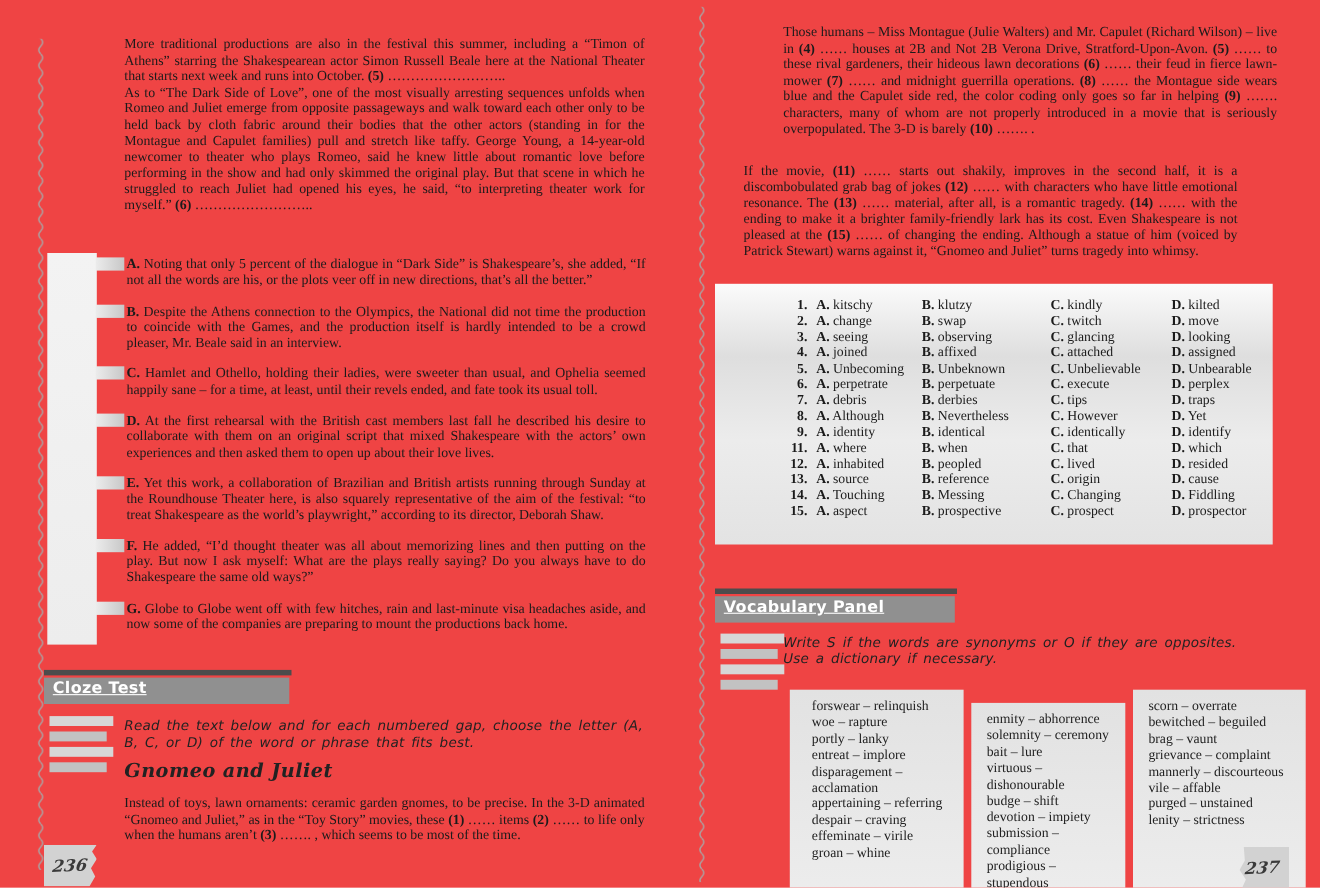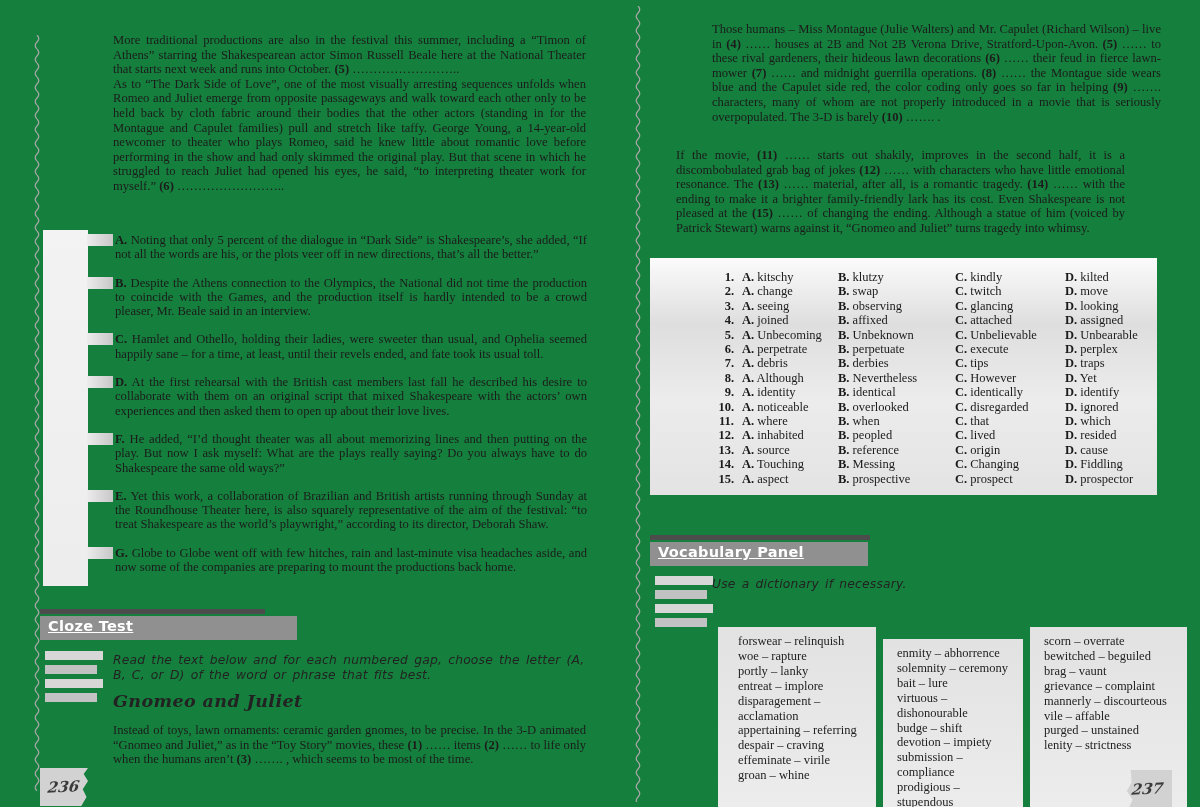--- a/index.html
+++ b/index.html
@@ -1,17 +1,17 @@
 <!DOCTYPE html>
 <html><head>
 <meta charset="utf-8">
 <style>
   * { margin:0; padding:0; box-sizing:border-box; }
   body { background:#fff; font-family:"Liberation Serif", serif; color:#1b1b1b; }
-  .spread { position:relative; width:1200px; height:807px; background:#15803d; overflow:hidden; }
+  .spread { position:relative; width:1200px; height:807px; background:#ef4444; overflow:hidden; }
 
   .bodytext { font-size:12.6px; line-height:14.6px; text-align:justify; color:#1b1b1b; }
   .bodytext b, .crow b, .item-text b { font-weight:bold; }
 
   
   .torn { position:absolute; }
 
   
   .left-band { position:absolute; left:43px; top:230px; width:45px; height:356px;
                background:linear-gradient(to bottom,#f3f3f3,#ededed); }
@@ -124,37 +124,37 @@
         <div class="item-text"><b>C.</b> <span>Hamlet and Othello, holding their ladies, were sweeter than usual, and Ophelia seemed happily sane – for a time, at least, until their revels ended, and fate took its usual toll.</span></div>
       </div>
 
       <div class="opt-item">
         <span class="item-bar"></span>
         <div class="item-text"><b>D.</b> <span>At the first rehearsal with the British cast members last fall he described his desire to collaborate with them on an original script that mixed Shakespeare with the actors’ own experiences and then asked them to open up about their love lives.</span></div>
       </div>
 
       <div class="opt-item">
         <span class="item-bar"></span>
+        <div class="item-text"><b>E.</b> <span>Yet this work, a collaboration of Brazilian and British artists running through Sunday at the Roundhouse Theater here, is also squarely representative of the aim of the festival: “to treat Shakespeare as the world’s playwright,” according to its director, Deborah Shaw.</span></div>
+      </div>
+
+      <div class="opt-item">
+        <span class="item-bar"></span>
         <div class="item-text"><b>F.</b> <span>He added, “I’d thought theater was all about memorizing lines and then putting on the play. But now I ask myself: What are the plays really saying? Do you always have to do Shakespeare the same old ways?”</span></div>
-      </div>
-
-      <div class="opt-item">
-        <span class="item-bar"></span>
-        <div class="item-text"><b>E.</b> <span>Yet this work, a collaboration of Brazilian and British artists running through Sunday at the Roundhouse Theater here, is also squarely representative of the aim of the festival: “to treat Shakespeare as the world’s playwright,” according to its director, Deborah Shaw.</span></div>
       </div>
 
       <div class="opt-item">
         <span class="item-bar"></span>
         <div class="item-text"><b>G.</b> <span>Globe to Globe went off with few hitches, rain and last-minute visa headaches aside, and now some of the companies are preparing to mount the productions back home.</span></div>
       </div>
     </div>
 
   <div class="sec-header" style="left:40px; top:609px; width:225px;">
     <div class="sec-line"></div>
-    <div class="sec-bar" style="width:257px;"><span>Cloze Test</span></div>
+    <div class="sec-bar" style="width:223px;"><span>Cloze Test</span></div>
   </div>
 
   <div class="lines-deco" style="left:45px; top:651px;">
     <i></i>
       <i></i>
       <i></i>
       <i></i>
   </div>
 
   <div class="cloze-instr instr">Read the text below and for each numbered gap, choose the letter (A, B, C, or D) of the word or phrase that fits best.</div>
@@ -237,27 +237,20 @@
       </div>
 
       <div class="crow">
         <b class="cn">9.</b>
         <span class="copt ca"><b>A.</b> <span>identity</span></span>
         <span class="copt cb"><b>B.</b> <span>identical</span></span>
         <span class="copt cc"><b>C.</b> <span>identically</span></span>
         <span class="copt cd"><b>D.</b> <span>identify</span></span>
       </div>
 
-      <div class="crow">
-        <b class="cn">10.</b>
-        <span class="copt ca"><b>A.</b> <span>noticeable</span></span>
-        <span class="copt cb"><b>B.</b> <span>overlooked</span></span>
-        <span class="copt cc"><b>C.</b> <span>disregarded</span></span>
-        <span class="copt cd"><b>D.</b> <span>ignored</span></span>
-      </div>
 
       <div class="crow">
         <b class="cn">11.</b>
         <span class="copt ca"><b>A.</b> <span>where</span></span>
         <span class="copt cb"><b>B.</b> <span>when</span></span>
         <span class="copt cc"><b>C.</b> <span>that</span></span>
         <span class="copt cd"><b>D.</b> <span>which</span></span>
       </div>
 
       <div class="crow">
@@ -299,20 +292,21 @@
   </div>
 
   <div class="lines-deco" style="left:655px; top:576px;">
     <i></i>
       <i></i>
       <i></i>
       <i></i>
   </div>
 
   <div class="vocab-instr instr">
+    <div>Write S if the words are synonyms or O if they are opposites.</div>
     <div>Use a dictionary if necessary.</div>
   </div>
 
   <div class="vocab-boxes">
     <div class="vbox vbox-1">
 
     <div>forswear – relinquish</div>
         <div>woe – rapture</div>
         <div>portly – lanky</div>
         <div>entreat – implore</div>

